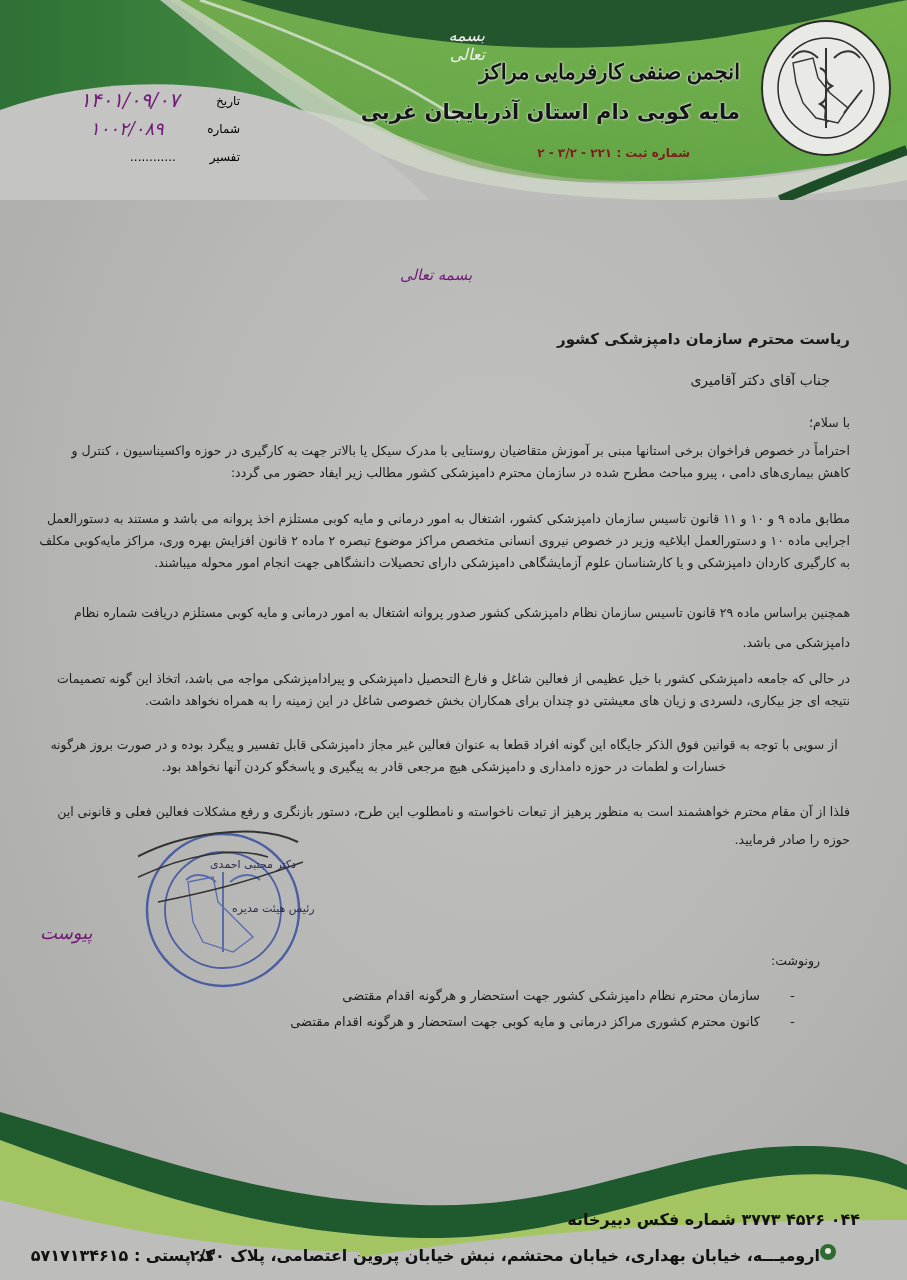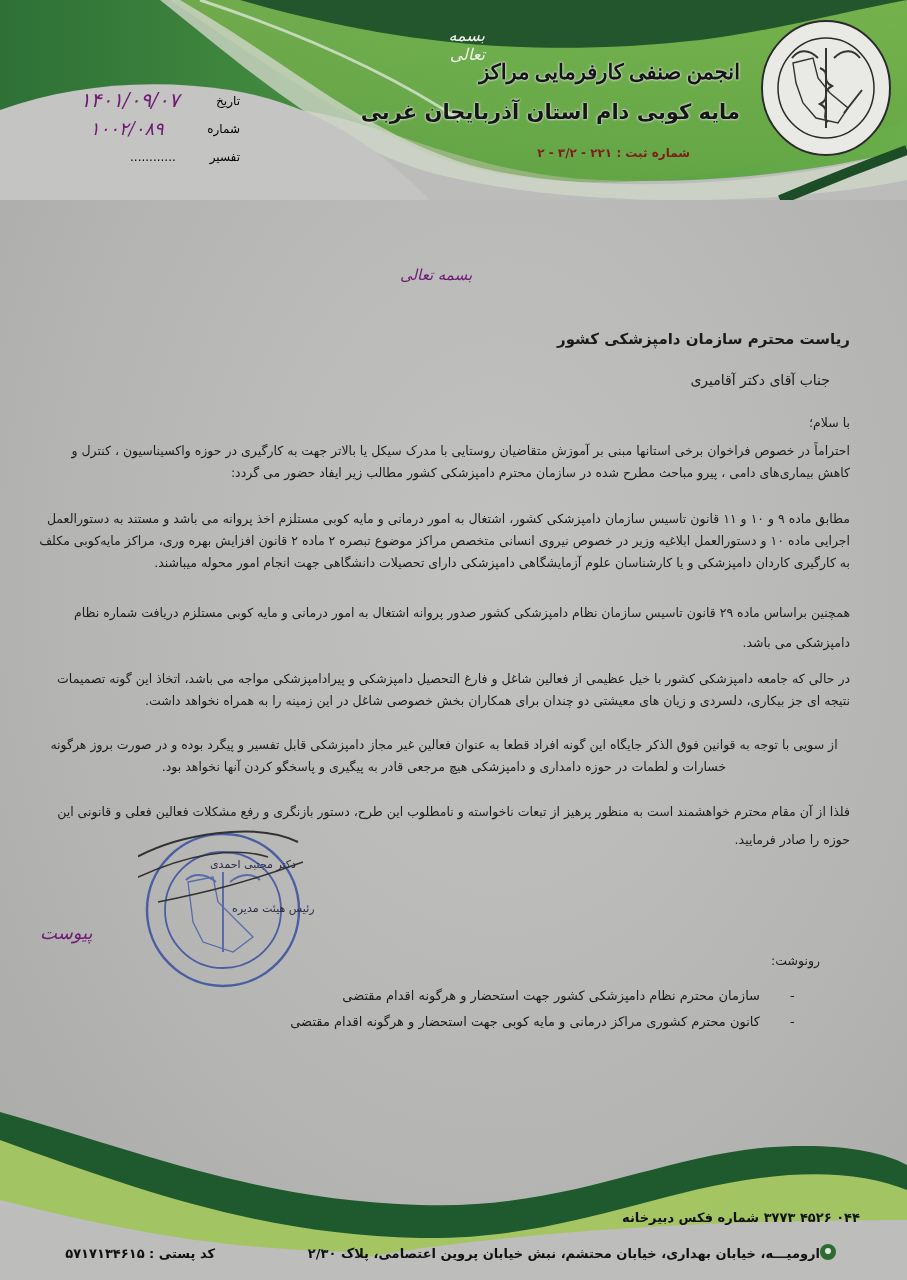--- a/index.html
+++ b/index.html
@@ -14,21 +14,21 @@
   .rtl { direction:rtl; text-align:right; unicode-bidi:plaintext; }
   .org-line { font-family:"DejaVu Sans", sans-serif; font-weight:bold; color:#151515;
               text-shadow: 0 0 2px #eaeaea, 0 0 3px #eaeaea; white-space:nowrap; }
   .reg { font-weight:bold; font-size:12px; color:#7f1d1d; white-space:nowrap; }
   .meta-label { font-size:12px; color:#000000; white-space:nowrap; }
   .hand { font-family:"DejaVu Serif", serif; font-style:italic; color:#701a75; white-space:nowrap; }
   .body-text { font-size:12.5px; line-height:22px; color:#1d1d1d; }
   .title { font-weight:bold; font-size:15px; }
   .recip { font-size:14px; }
   .cc-item { font-size:13px; white-space:nowrap; }
-  .footer-text { font-size:13px; font-weight:bold; color:#111; white-space:nowrap; }
+  .footer-text { font-size:16px; font-weight:bold; color:#111; white-space:nowrap; }
   .logo { position:absolute; left:758px; top:18px; width:136px; height:140px; }
   .stamp { position:absolute; left:138px; top:822px; width:170px; height:170px; opacity:.85; }
 </style>
 </head>
 <body>
 
 <div class="paper"></div>
 
 <svg class="header-art" viewBox="0 0 907 200" preserveAspectRatio="none">
   <defs>

